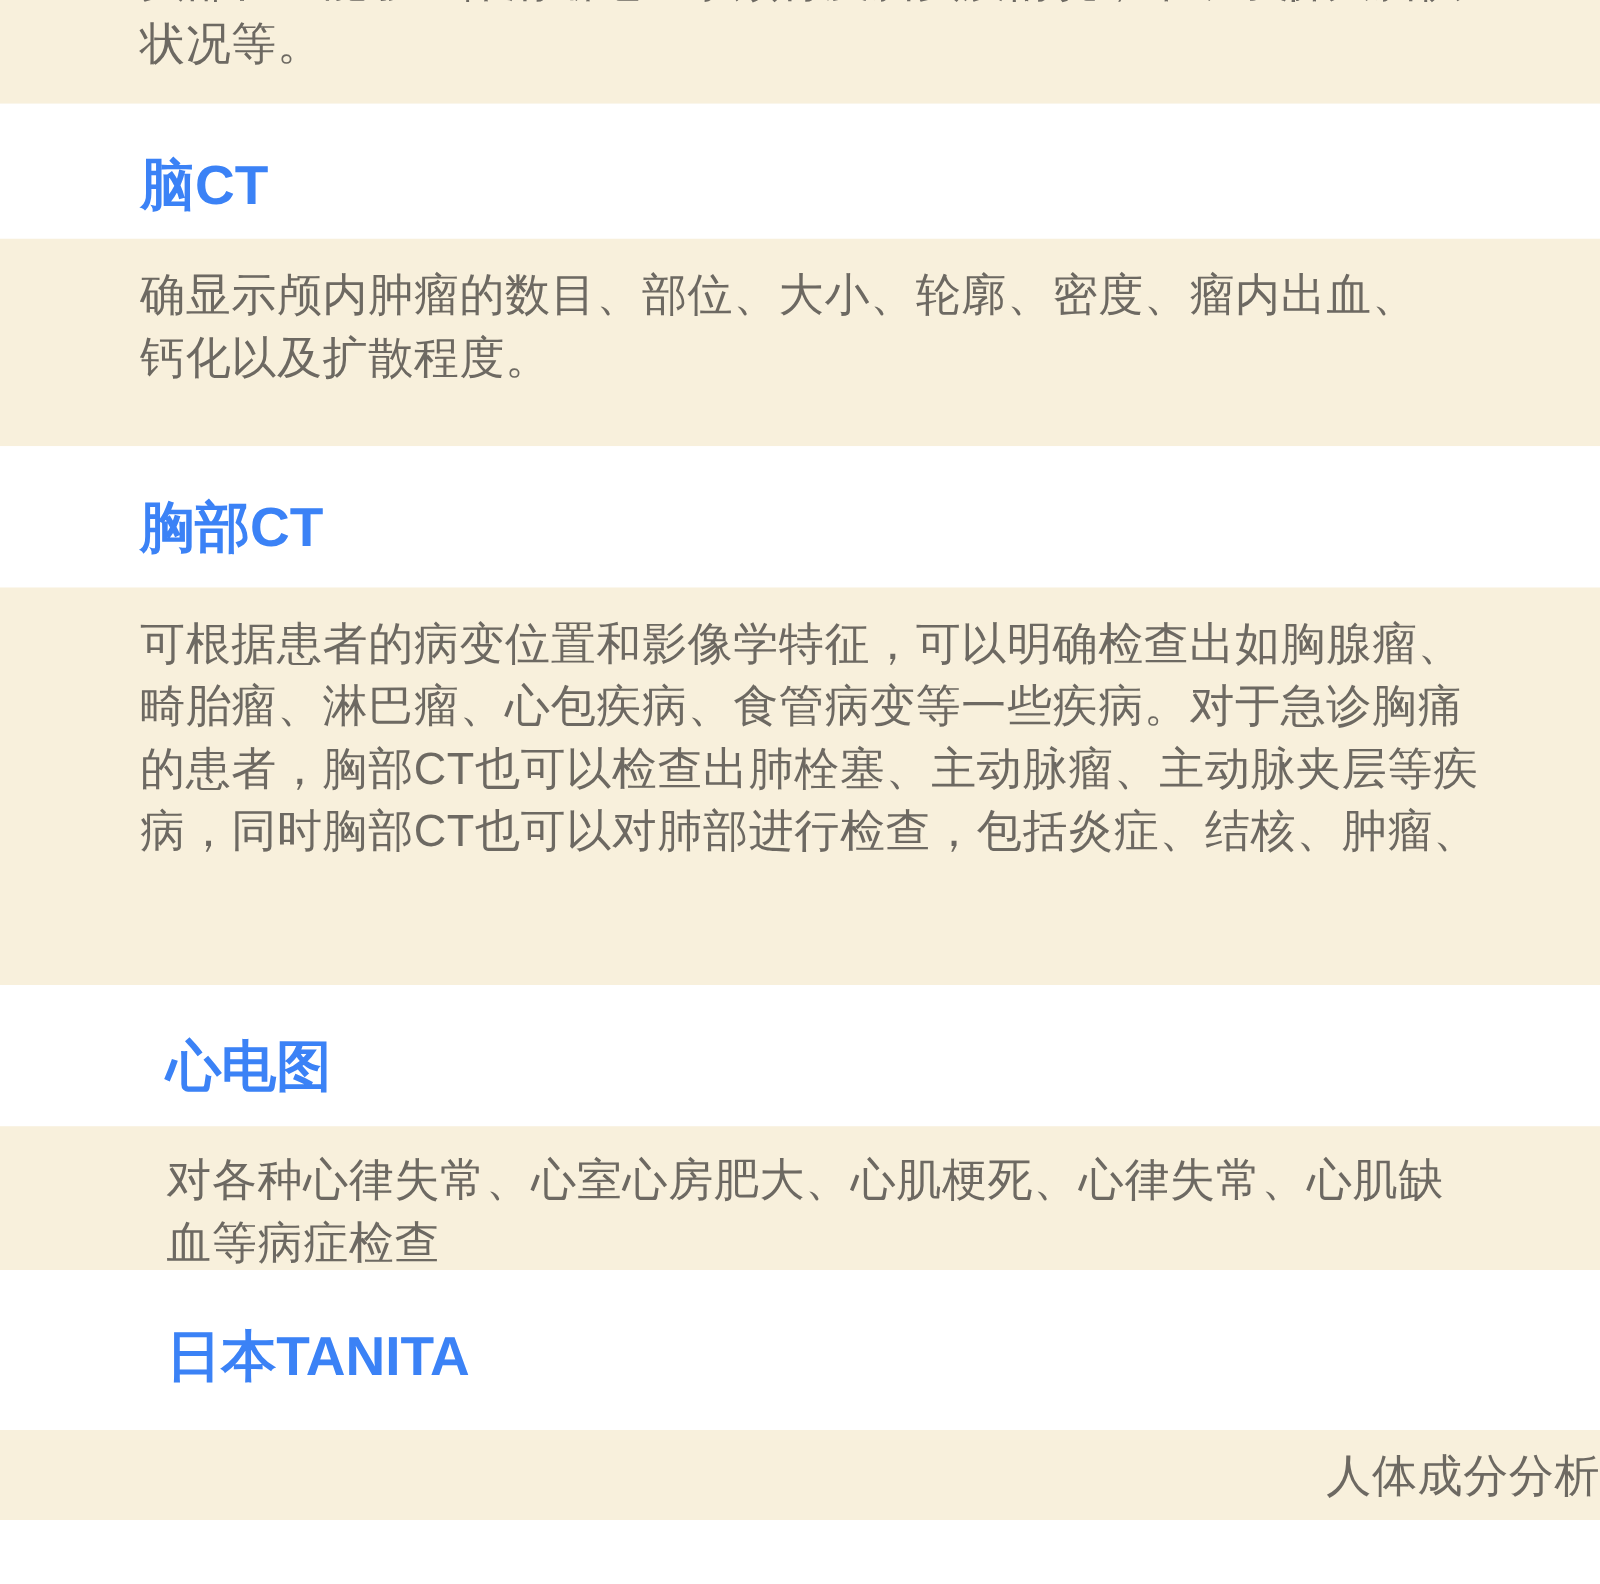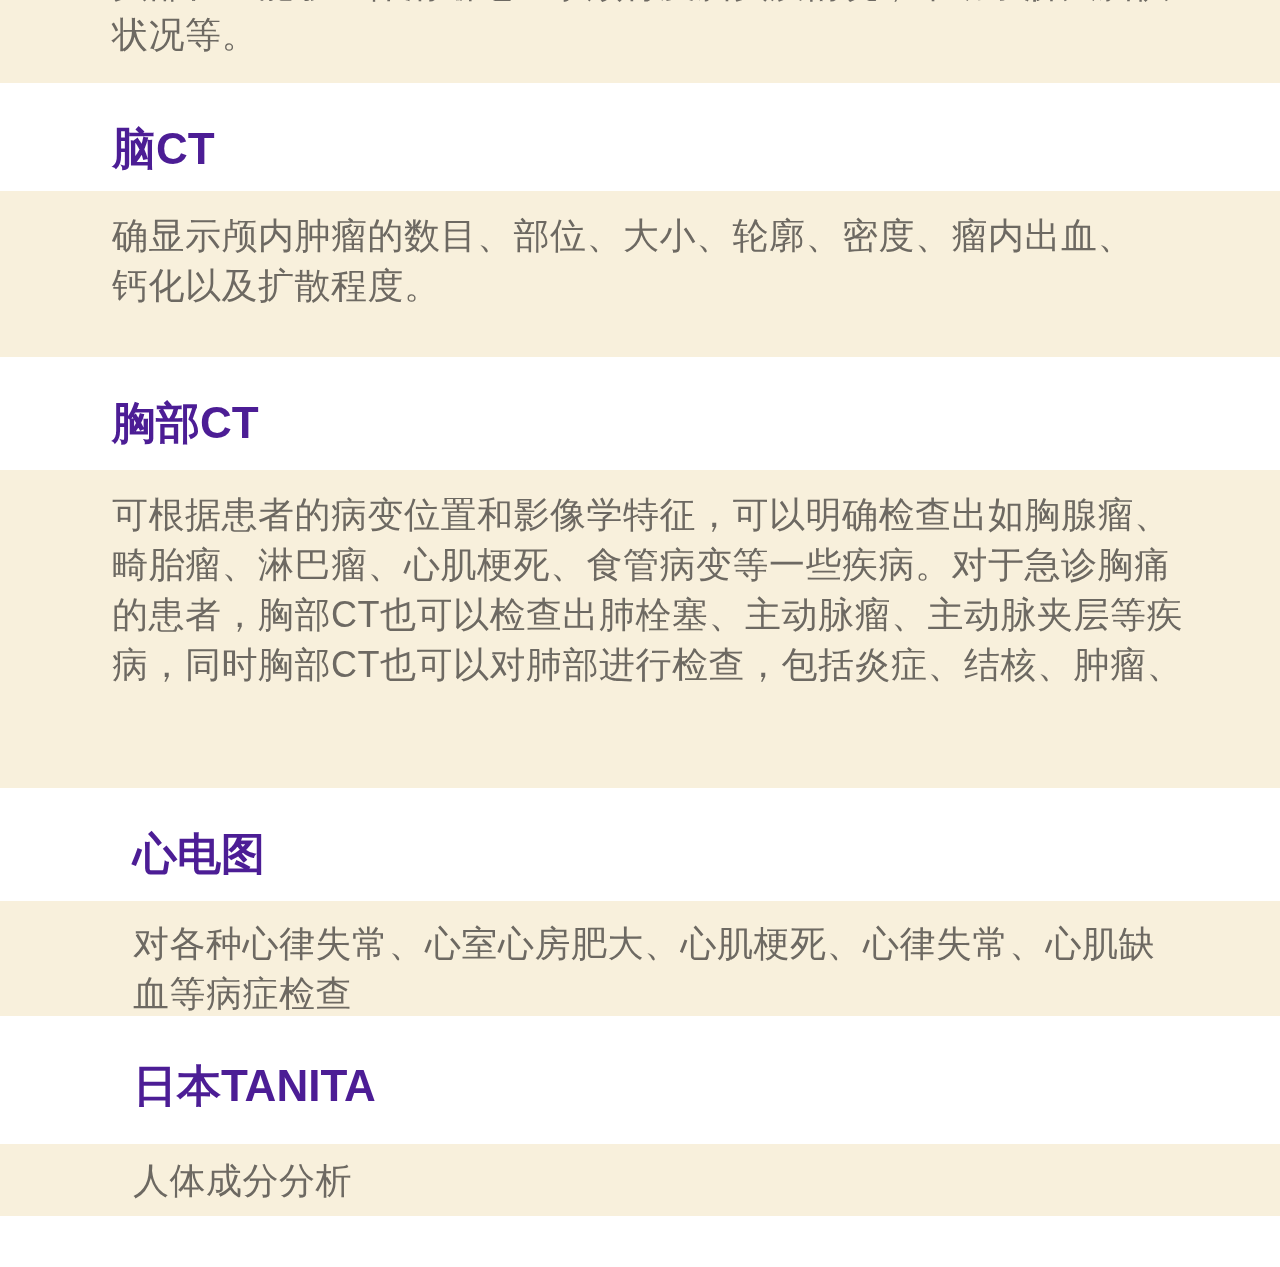--- a/index.html
+++ b/index.html
@@ -18,21 +18,21 @@
 
   
   .band-top    { height: 83px;  overflow: hidden; }
   .gap-1       { height: 108px; }
   .band-b      { height: 166px; }
   .gap-2       { height: 113px; }
   .band-c      { height: 318px; }
   .gap-3       { height: 113px; }
   .band-d      { height: 115px; }
   .gap-4       { height: 128px; }
-  .band-e      { height: 72px;  }
+  .band-e      { height: 72px; text-align: right;  }
   .band-bottom { height: 69px;  }
 
   .body-text {
     font-size: 36px;
     line-height: 50px;
     letter-spacing: 0.5px;
     color: #6d6962;
     font-weight: 400;
   }
   .body-text .line { display: block; white-space: nowrap; }
@@ -45,21 +45,21 @@
   .pad-d { padding-top: 18px; }
   .pad-e { padding-top: 12px; }
 
   
   .clipped { margin-top: -40px; }
 
   .heading {
     font-size: 44px;
     line-height: 48px;
     font-weight: 700;
-    color: #4c1d95;
+    color: #3b82f6;
     white-space: nowrap;
   }
   .gap-1 .heading { padding-top: 42px; }
   .gap-2 .heading { padding-top: 42px; }
   .gap-3 .heading { padding-top: 42px; }
   .gap-4 .heading { padding-top: 46px; }
 </style>
 </head>
 <body>
 
@@ -81,21 +81,21 @@
       <span class="line">钙化以及扩散程度。</span>
     </p>
   </section>
 
   <div class="band white gap-2">
     <h2 class="heading indent-a">胸部CT</h2>
   </div>
   <section class="band cream band-c">
     <p class="body-text indent-a pad-c">
       <span class="line">可根据患者的病变位置和影像学特征，可以明确检查出如胸腺瘤、</span>
-      <span class="line">畸胎瘤、淋巴瘤、心肌梗死、食管病变等一些疾病。对于急诊胸痛</span>
+      <span class="line">畸胎瘤、淋巴瘤、心包疾病、食管病变等一些疾病。对于急诊胸痛</span>
       <span class="line">的患者，胸部CT也可以检查出肺栓塞、主动脉瘤、主动脉夹层等疾</span>
       <span class="line">病，同时胸部CT也可以对肺部进行检查，包括炎症、结核、肿瘤、</span>
     </p>
   </section>
 
   <div class="band white gap-3">
     <h2 class="heading indent-b">心电图</h2>
   </div>
   <section class="band cream band-d">
     <p class="body-text indent-b pad-d">

